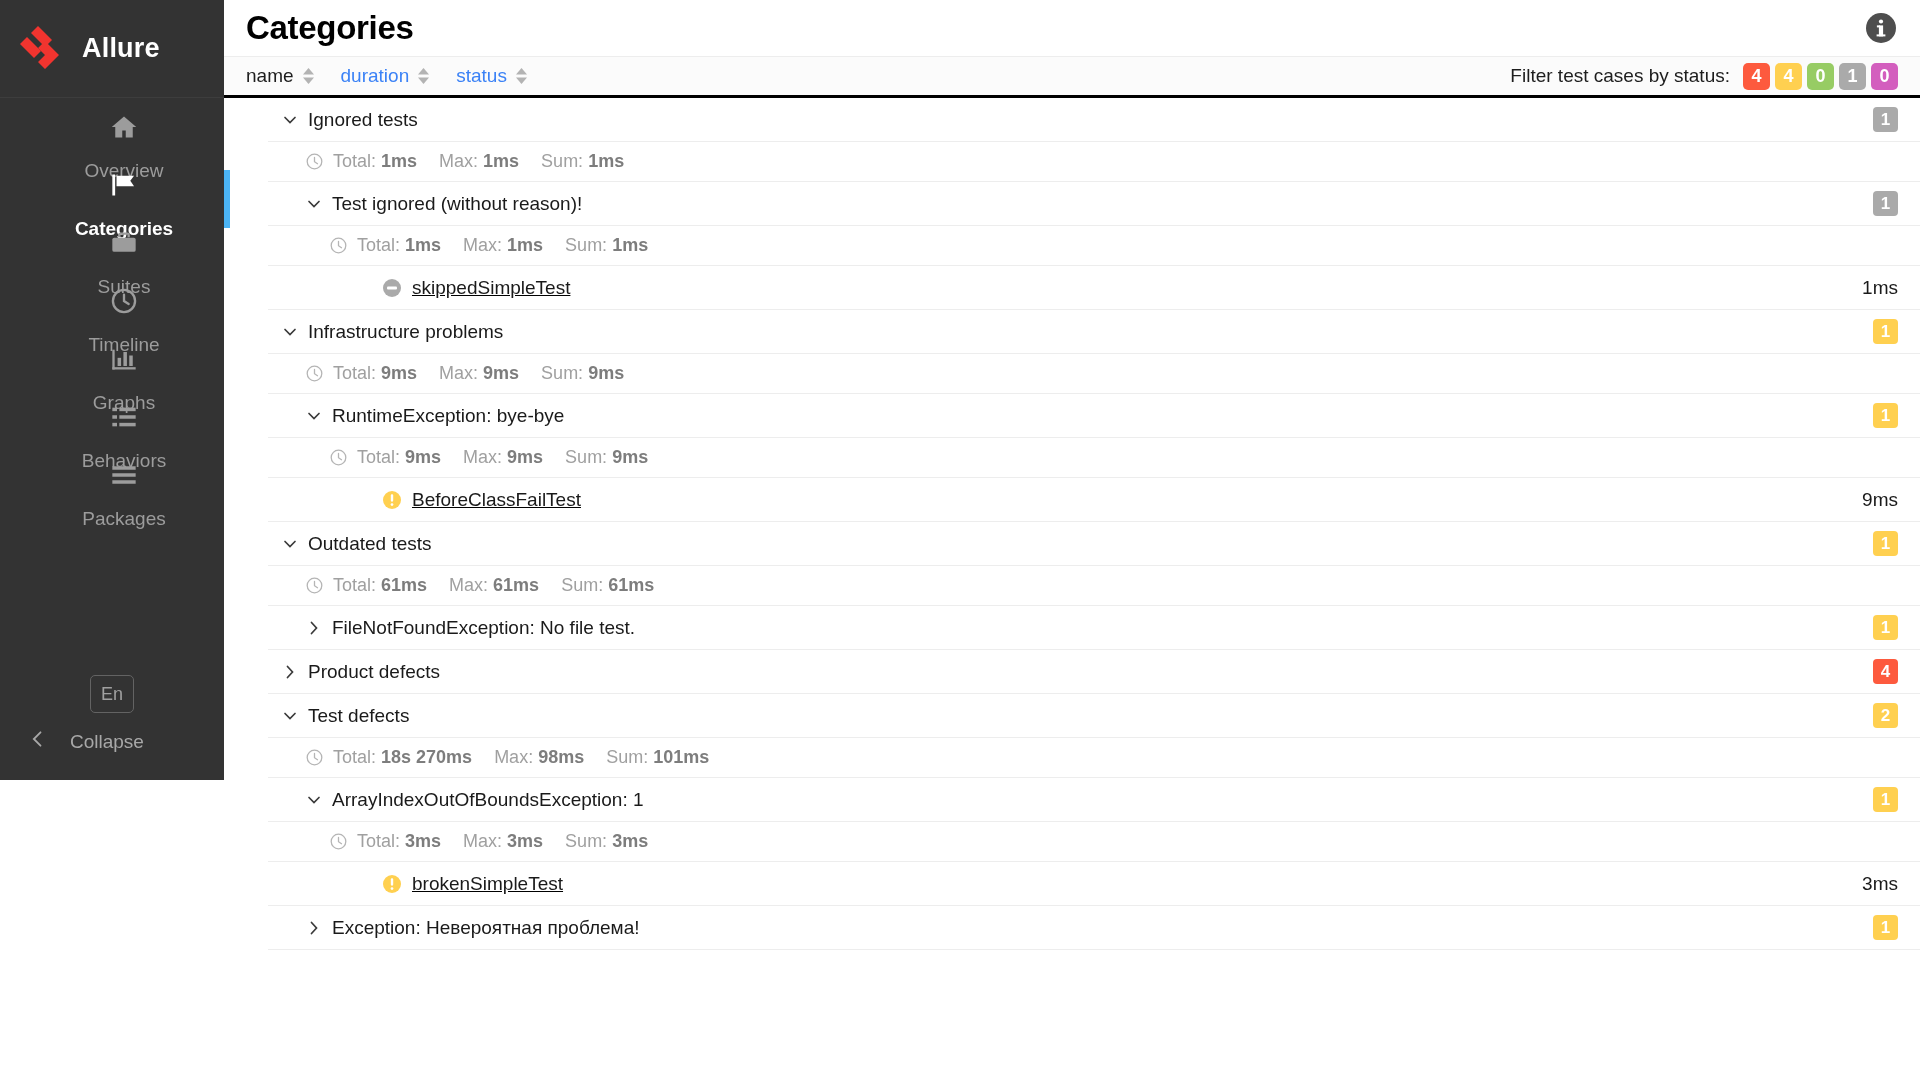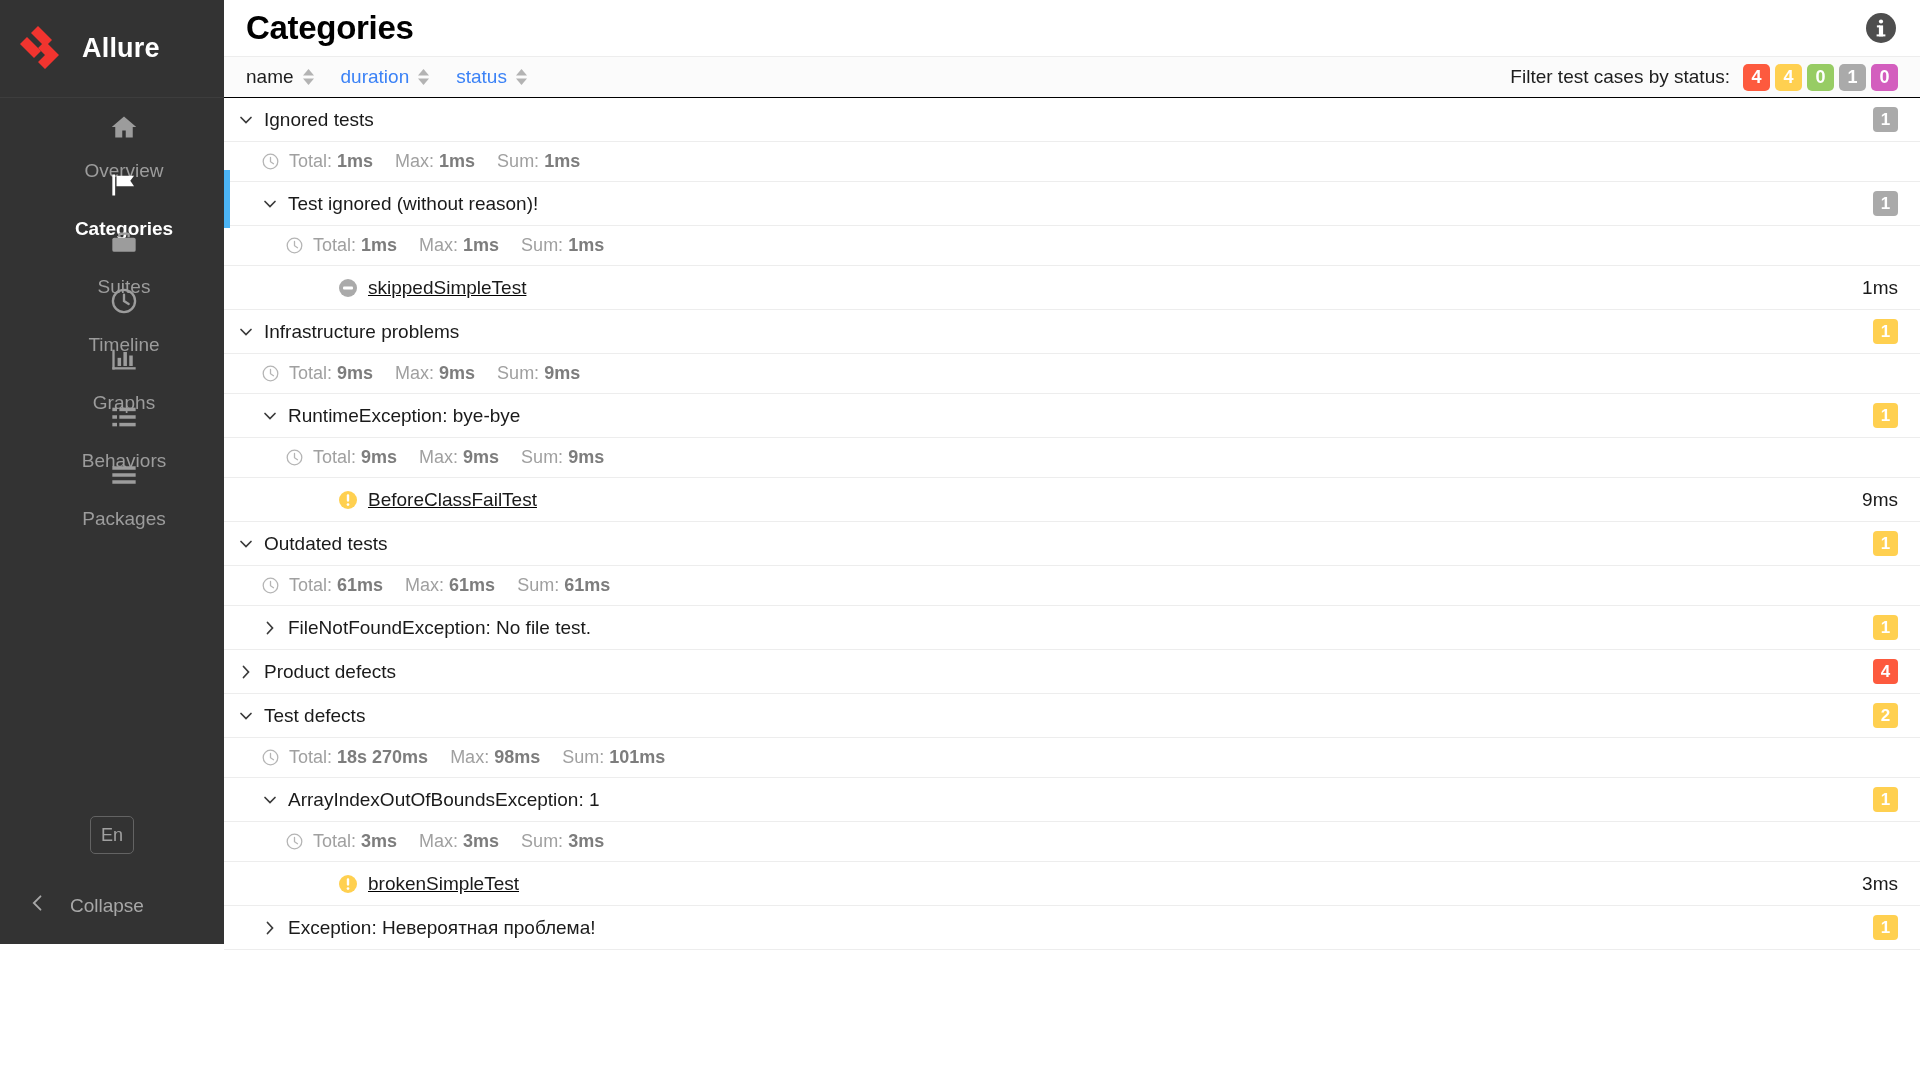--- a/index.html
+++ b/index.html
@@ -5,21 +5,21 @@
   * { box-sizing: border-box; margin: 0; padding: 0; }
   html, body {
     width: 1920px; height: 1080px;
     font-family: "Liberation Sans", sans-serif;
     background: #ffffff; overflow: hidden;
   }
   .app { display: flex; width: 1920px; height: 1080px; }
 
   
   .sidebar {
-    width: 224px; flex: 0 0 224px; height: 944px;
+    width: 224px; flex: 0 0 224px; height: 780px;
     background: #333333; color: #b0b0b0;
     display: flex; flex-direction: column;
     position: relative;
   }
   .brand {
     height: 98px; display: flex; align-items: center;
     padding-left: 18px; gap: 14px;
     border-bottom: 1px solid #3d3d3d;
   }
   .brand-logo { width: 50px; height: 50px; flex: 0 0 50px; }
@@ -46,58 +46,57 @@
   }
   .lang-btn {
     width: 44px; height: 38px; border: 1px solid #636363; border-radius: 5px;
     display: flex; align-items: center; justify-content: center;
     color: #a0a0a0; font-size: 18px; cursor: pointer;
   }
   .collapse-row {
     width: 100%; display: flex; align-items: center;
     gap: 22px; padding-left: 28px; color: #a8a8a8; font-size: 19px;
     cursor: pointer;
-    margin-top: 23px;
   }
 
   
   .main { flex: 1; height: 1080px; display: flex; flex-direction: column;
     background: #fff; min-width: 0; }
   .topbar {
     height: 57px; flex: 0 0 57px; display: flex; align-items: center;
     justify-content: space-between; padding: 0 22px 0 22px;
     border-bottom: 1px solid #ededed;
   }
   .page-title { font-size: 33px; font-weight: bold; color: #000; letter-spacing: -.3px; }
   .info-icon { width: 34px; height: 34px; cursor: pointer; }
 
   .toolbar {
     height: 41px; flex: 0 0 41px; background: #fbfbfb;
-    border-bottom: 1px solid #000000;
+    border-bottom: 3px solid #000000;
     display: flex; align-items: center; justify-content: space-between;
     padding: 0 22px 0 22px;
   }
   .sorters { display: flex; align-items: center; gap: 26px; }
   .sorter { display: flex; align-items: center; gap: 8px;
     font-size: 19px; color: #3b82f6; cursor: pointer; }
   .sorter.active { color: #1d1d1d; }
   .sort-arrows { width: 13px; height: 18px; }
 
   .filter-area { display: flex; align-items: center; gap: 13px; }
   .filter-label { font-size: 19px; color: #1d1d1d; }
   .badges { display: flex; gap: 5px; }
   .sbadge {
     min-width: 27px; height: 27px; border-radius: 5px;
     display: flex; align-items: center; justify-content: center;
     color: #fff; font-size: 18px; font-weight: bold; cursor: pointer;
     padding: 0 6px;
   }
 
   
-  .tree { flex: 1; overflow-y: auto; }
+  .tree { flex: 1; overflow-y: auto; margin-left: 44px; }
   .row {
     display: flex; align-items: center;
     border-bottom: 1px solid #ededed;
     min-height: 44px; padding-right: 22px;
     cursor: pointer;
   }
   .row-left { display: flex; align-items: center; flex: 1; min-width: 0; gap: 10px; }
   .chev { width: 16px; height: 16px; flex: 0 0 16px; color: #3a3a3a; }
   .row-label { font-size: 19px; color: #1a1a1a; white-space: nowrap; }
 

